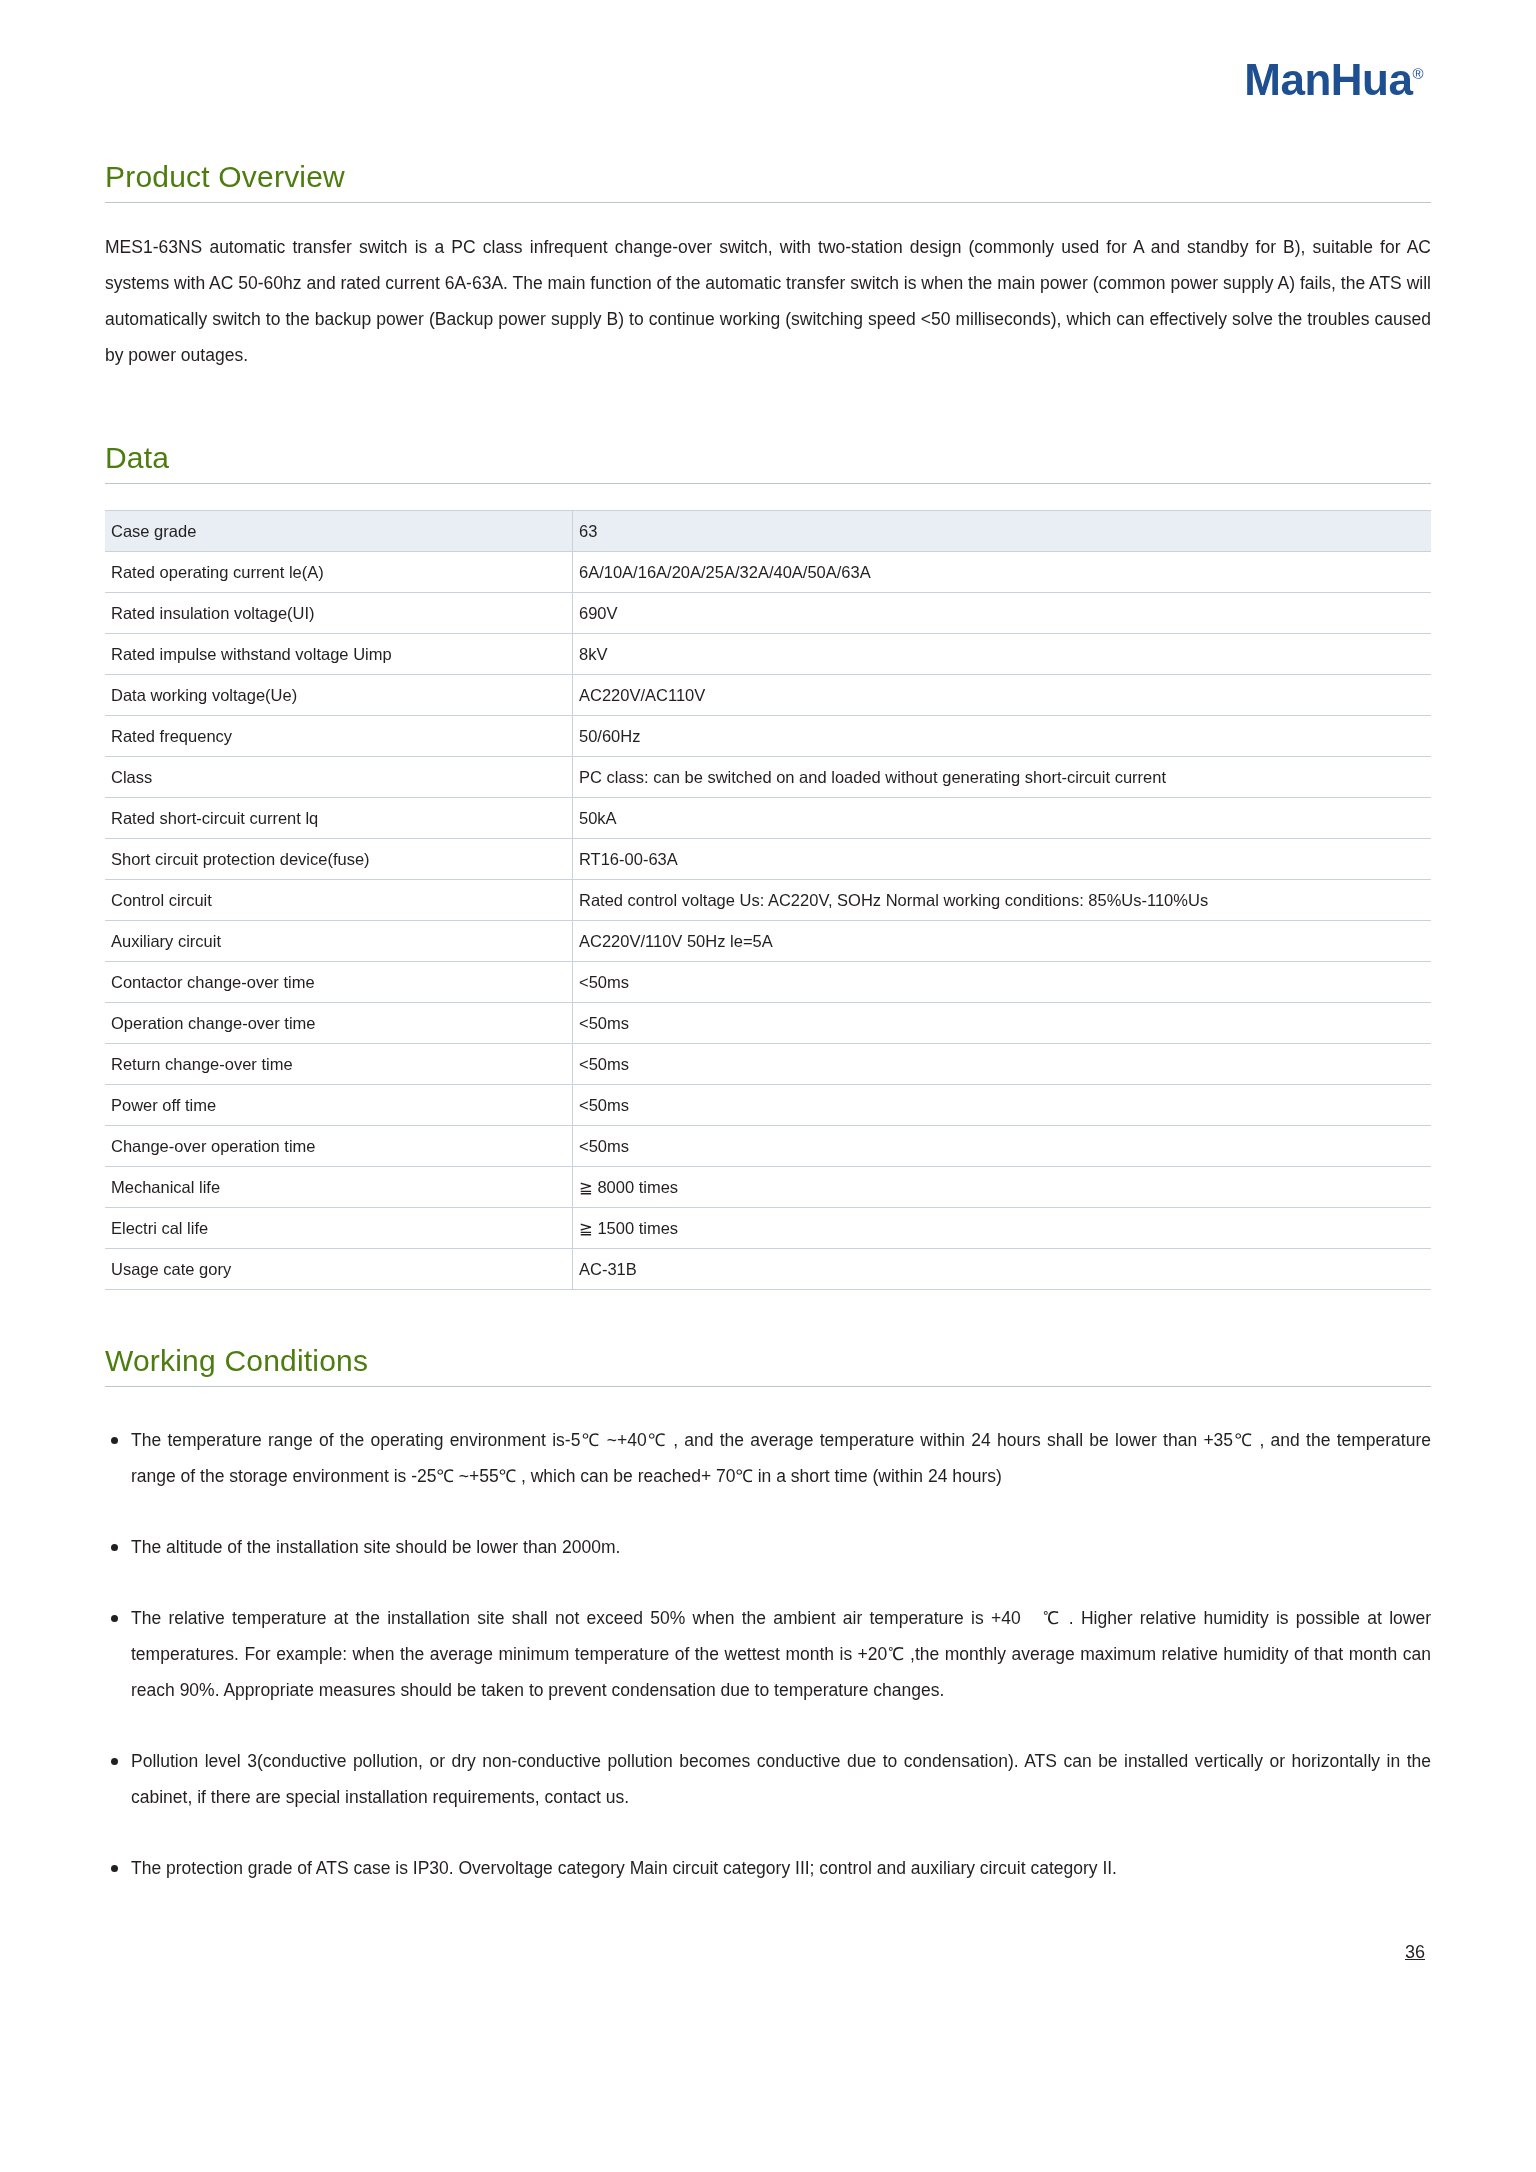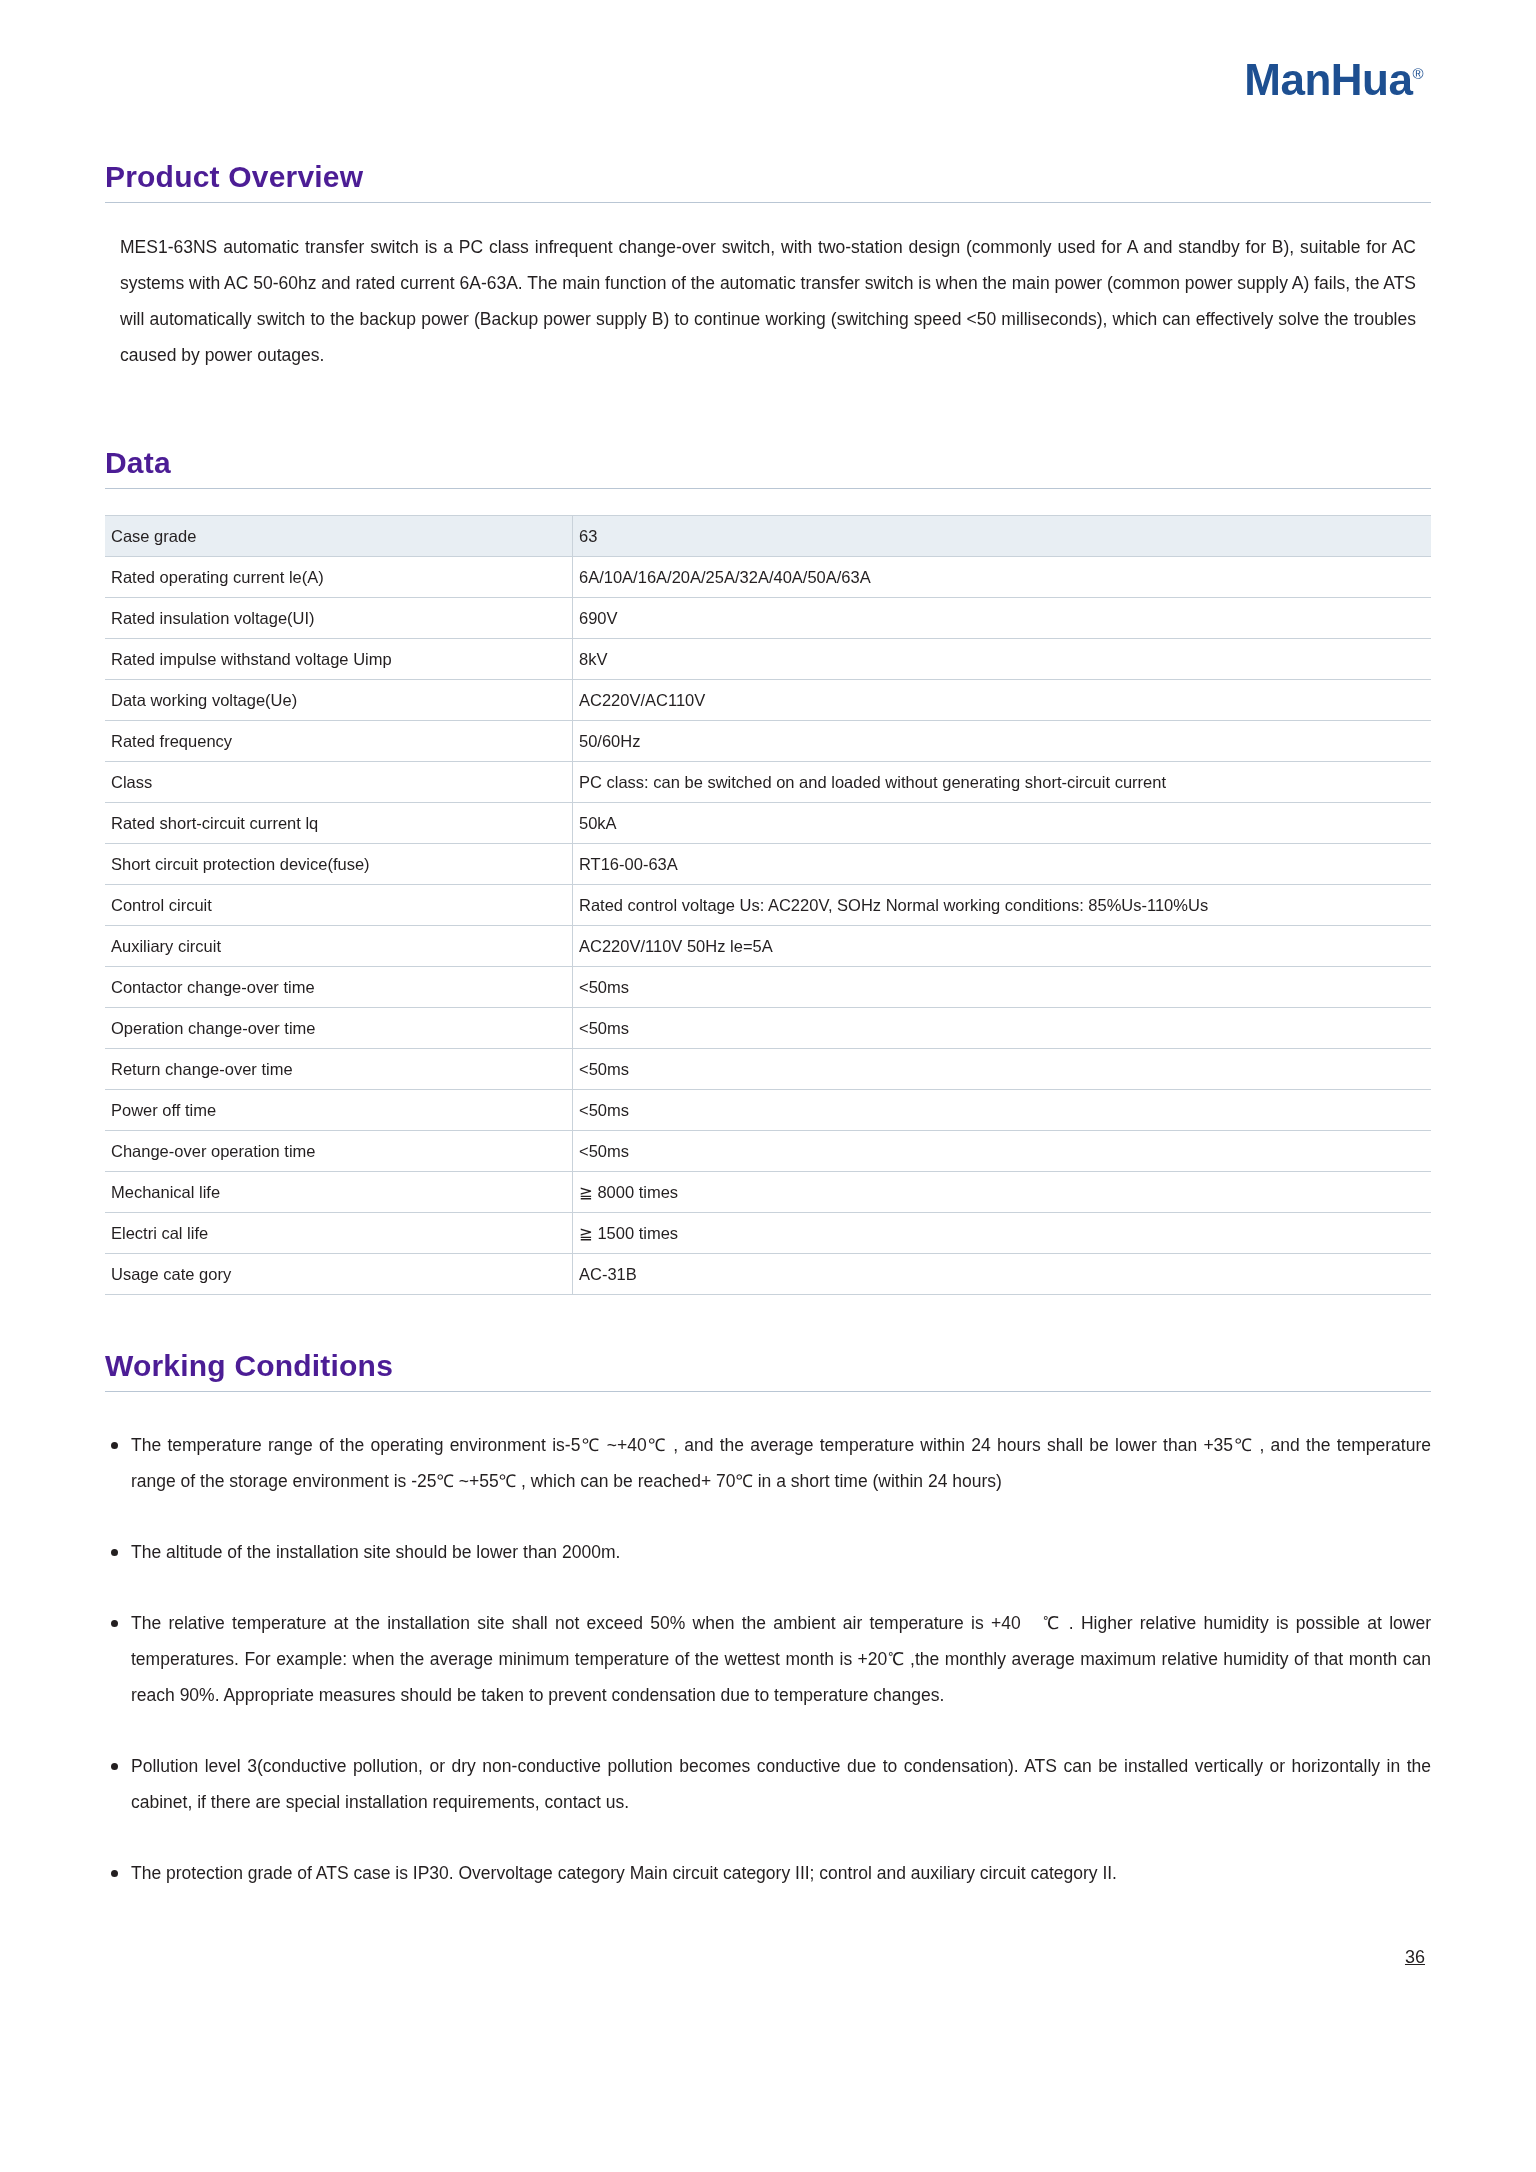--- a/index.html
+++ b/index.html
@@ -39,41 +39,41 @@
     font-family: "Liberation Sans", sans-serif;
   }
   .logo .reg {
     font-size: 15px;
     vertical-align: super;
     font-weight: normal;
   }
 
   
   .section-title {
-    color: #4c1d95;
+    color: #4d7c0f;
     font-size: 30px;
-    font-weight: bold;
+    font-weight: normal;
     margin: 0 0 8px 0;
     letter-spacing: 0.2px;
   }
   .section-rule {
     height: 1px;
     background: #b9c6d4;
     width: 100%;
     margin-bottom: 26px;
   }
   .block { margin-bottom: 10px; }
 
   
   .para {
     font-size: 17.5px;
     line-height: 36px;
     text-align: justify;
     color: #231f20;
-    margin: 15px;
+    margin: 0;
   }
 
   
   .gap-lg { height: 58px; }
   .gap-md { height: 44px; }
 
   
   table.data-table {
     width: 100%;
     border-collapse: collapse;

